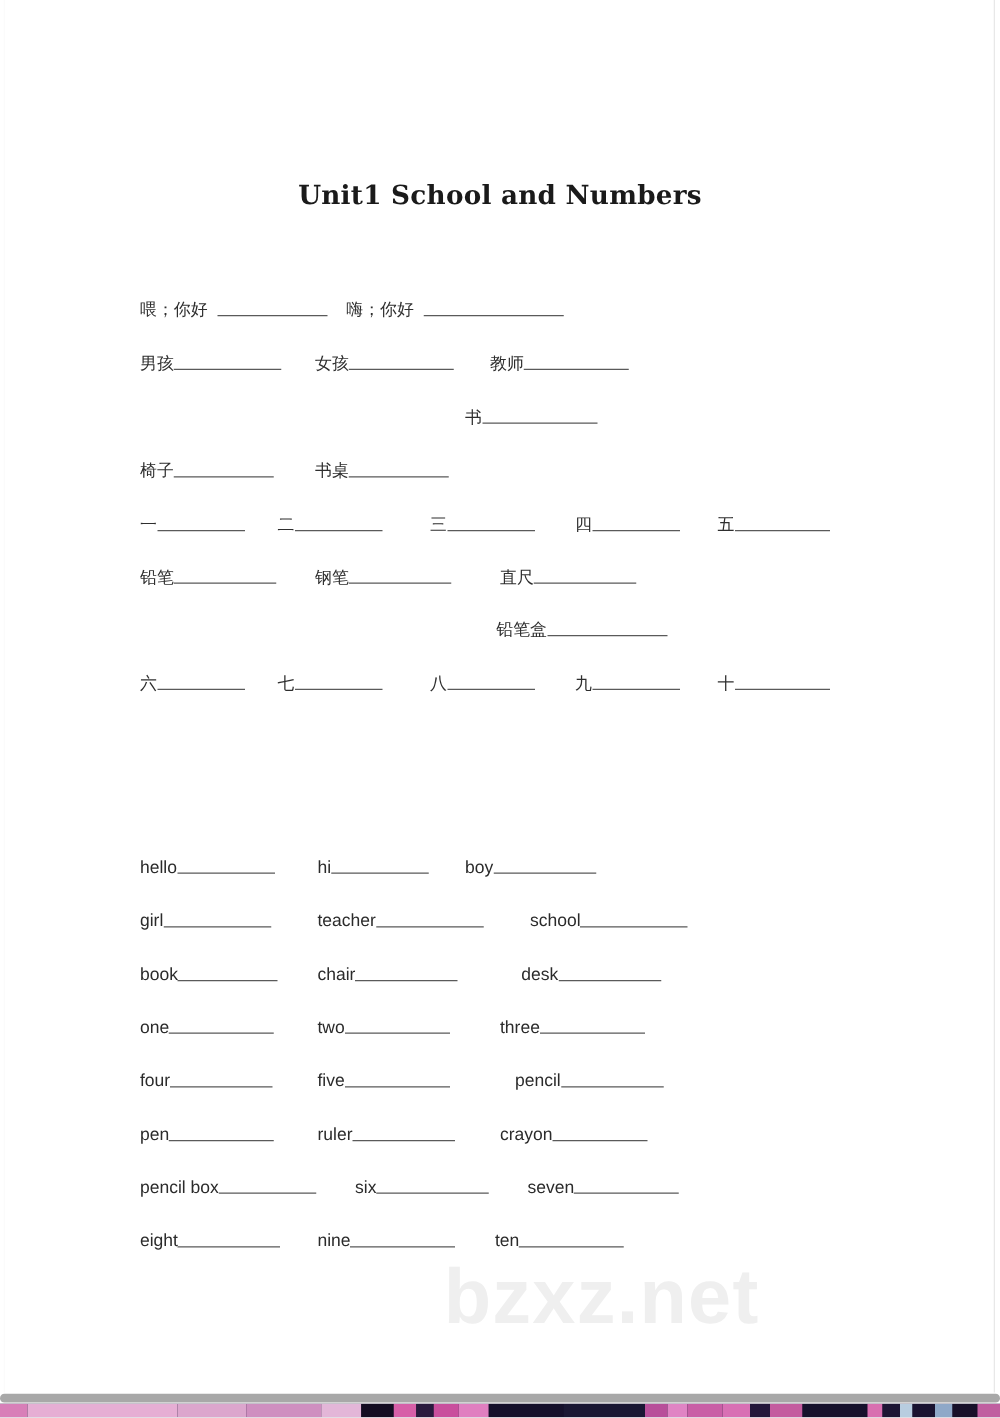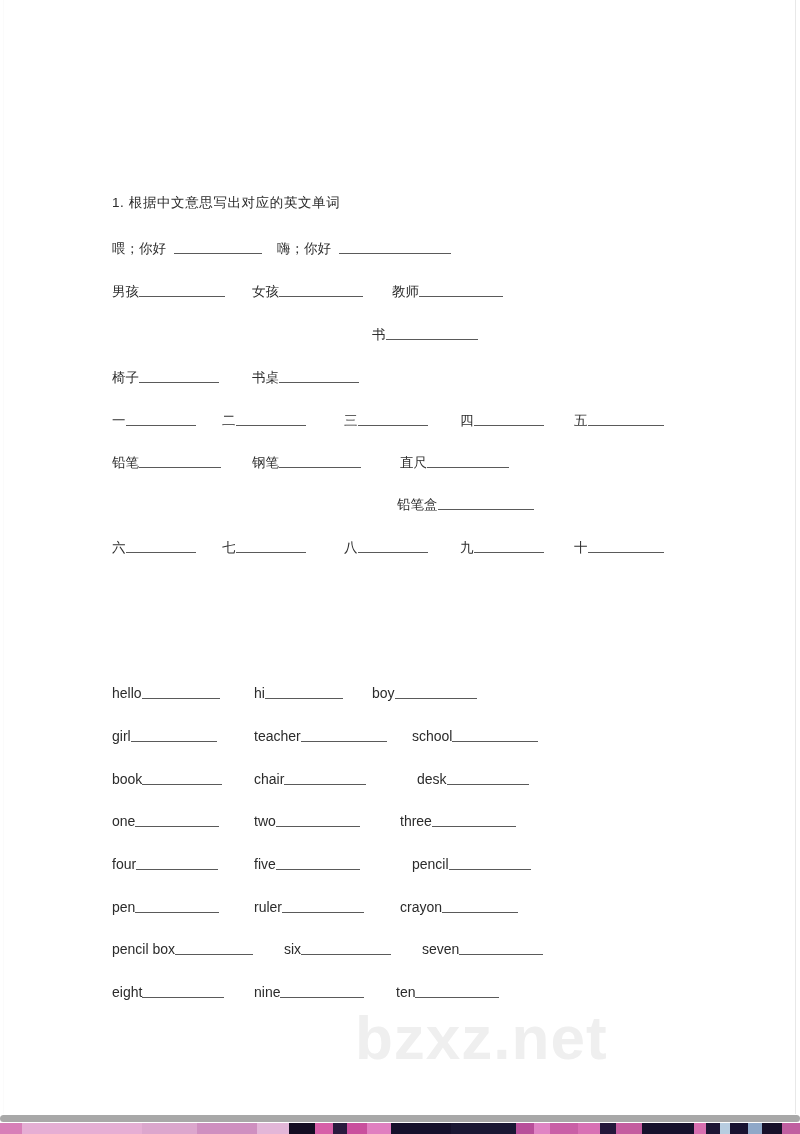--- a/index.html
+++ b/index.html
@@ -160,22 +160,22 @@
 </head>
 <body>
 
 <div class="screen">
 
   <div class="page"></div>
   <div class="page-edge-left"></div>
   <div class="page-edge-right"></div>
 
 
-
-  <div class="section-head" id="sec1-head">1. 根据中文意思写出对应的英文单词</div>
+  <div class="unit-title">Unit1 School and Numbers</div>
+
 
 
   <div id="rows-host">
       <div class="row" style="top: 238px;">
         <div class="item cn" style="left: 0px;"><span class="lbl">喂；你好</span><span class="gap" style="width: 8px;"></span><span class="blank" style="width: 88px;"></span></div>
         <div class="item cn" style="left: 165px;"><span class="lbl">嗨；你好</span><span class="gap" style="width: 8px;"></span><span class="blank" style="width: 112px;"></span></div>
       </div>
       <div class="row" style="top: 281px;">
         <div class="item cn" style="left: 0px;"><span class="lbl">男孩</span><span class="blank" style="width: 86px;"></span></div>
         <div class="item cn" style="left: 140px;"><span class="lbl">女孩</span><span class="blank" style="width: 84px;"></span></div>
@@ -211,21 +211,21 @@
         <div class="item cn" style="left: 462px;"><span class="lbl">十</span><span class="blank" style="width: 76px;"></span></div>
       </div>
       <div class="row" style="top: 683px;">
         <div class="item en" style="left: 0px;"><span class="lbl">hello</span><span class="blank" style="width: 78px;"></span></div>
         <div class="item en" style="left: 142px;"><span class="lbl">hi</span><span class="blank" style="width: 78px;"></span></div>
         <div class="item en" style="left: 260px;"><span class="lbl">boy</span><span class="blank" style="width: 82px;"></span></div>
       </div>
       <div class="row" style="top: 726px;">
         <div class="item en" style="left: 0px;"><span class="lbl">girl</span><span class="blank" style="width: 86px;"></span></div>
         <div class="item en" style="left: 142px;"><span class="lbl">teacher</span><span class="blank" style="width: 86px;"></span></div>
-        <div class="item en" style="left: 300px; text-align: right;"><span class="lbl">school</span><span class="blank" style="width: 86px;"></span></div>
+        <div class="item en" style="left: 312px; text-align: right;"><span class="lbl">school</span><span class="blank" style="width: 86px;"></span></div>
       </div>
       <div class="row" style="top: 769px;">
         <div class="item en" style="left: 0px;"><span class="lbl">book</span><span class="blank" style="width: 80px;"></span></div>
         <div class="item en" style="left: 142px;"><span class="lbl">chair</span><span class="blank" style="width: 82px;"></span></div>
         <div class="item en" style="left: 305px;"><span class="lbl">desk</span><span class="blank" style="width: 82px;"></span></div>
       </div>
       <div class="row" style="top: 811px;">
         <div class="item en" style="left: 0px;"><span class="lbl">one</span><span class="blank" style="width: 84px;"></span></div>
         <div class="item en" style="left: 142px;"><span class="lbl">two</span><span class="blank" style="width: 84px;"></span></div>
         <div class="item en" style="left: 288px;"><span class="lbl">three</span><span class="blank" style="width: 84px;"></span></div>

